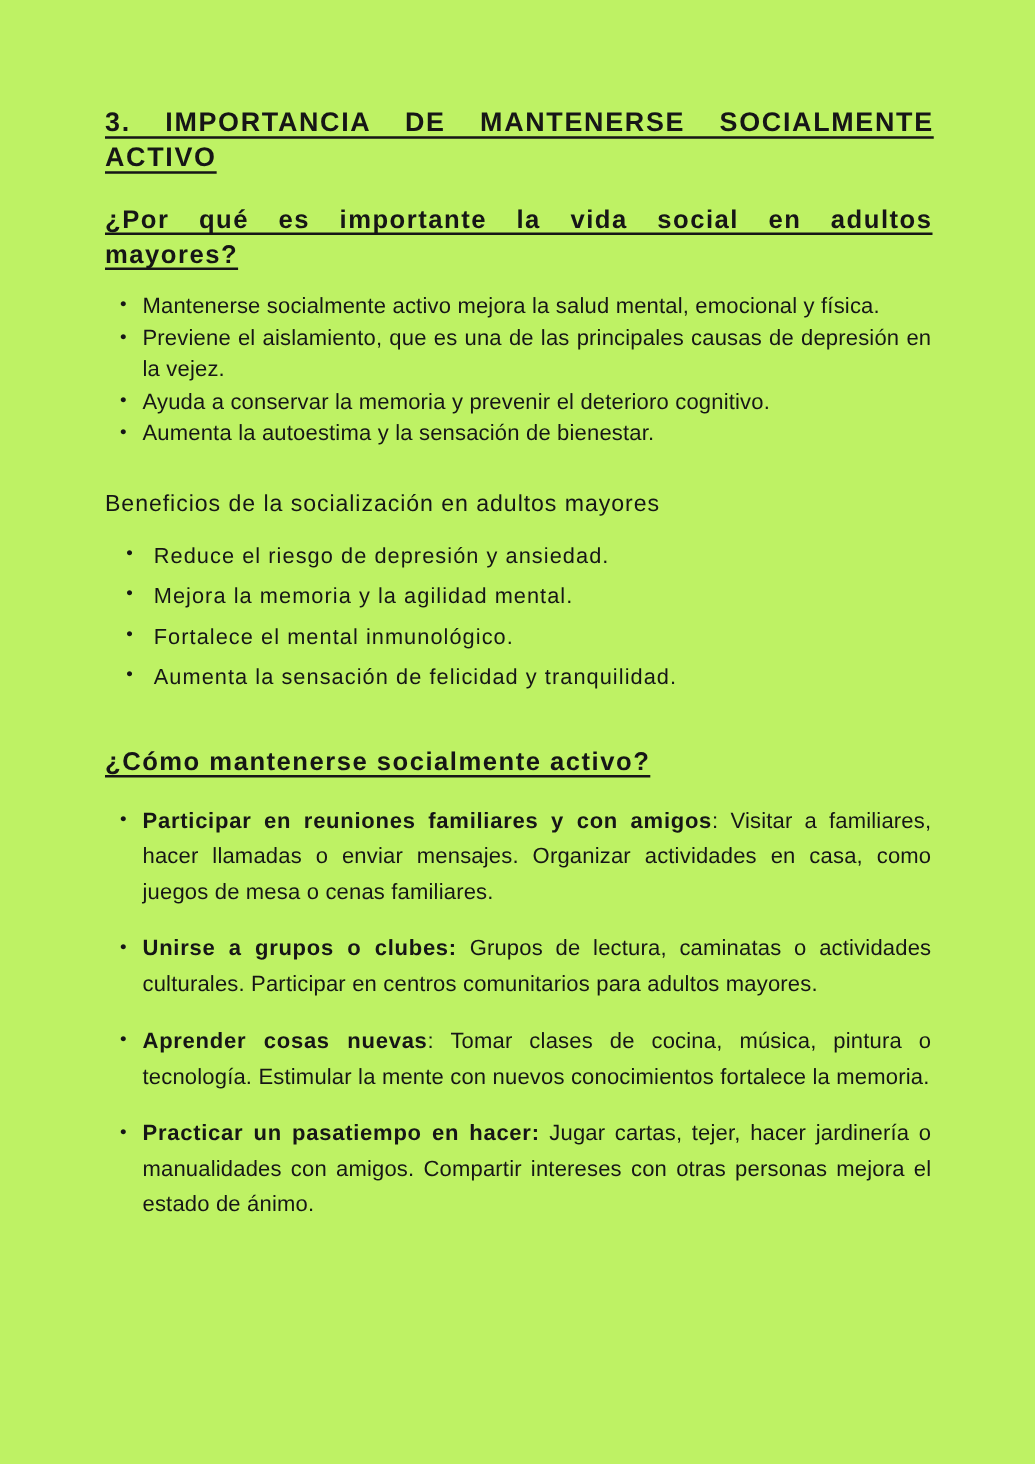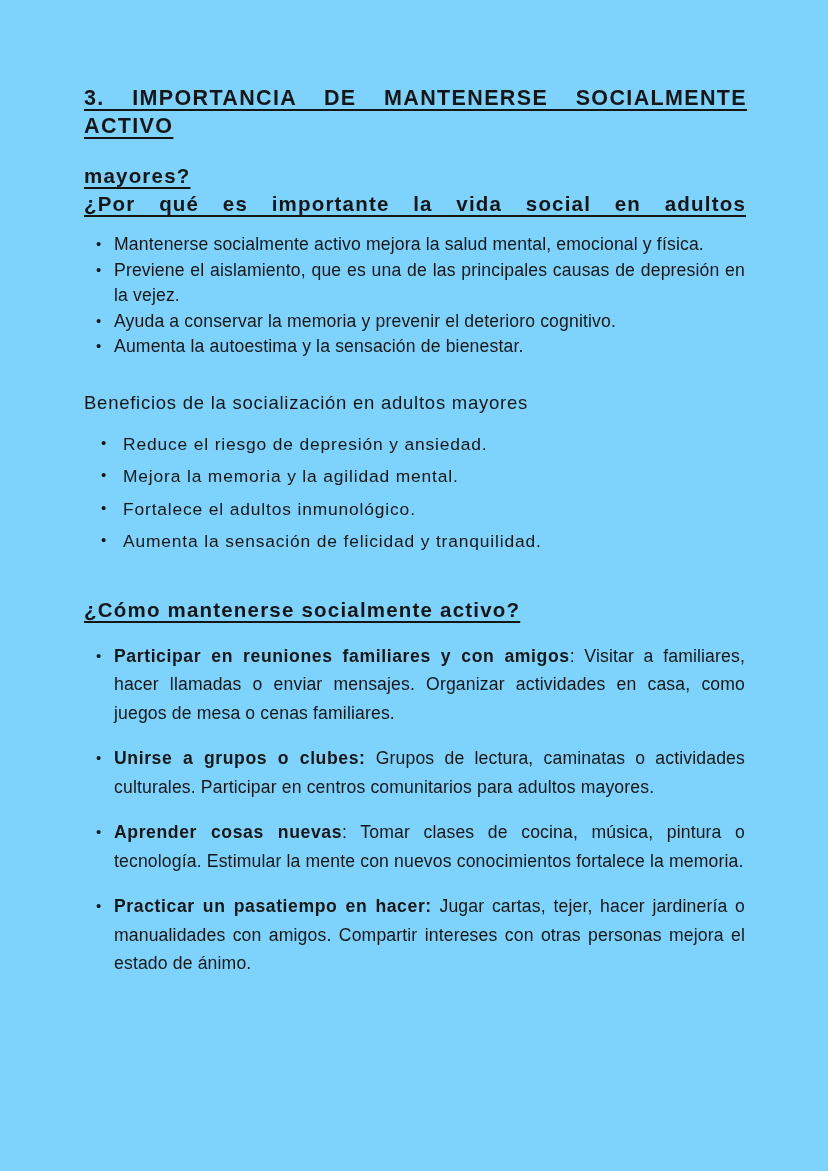--- a/index.html
+++ b/index.html
@@ -12,21 +12,21 @@
     width: 828px;
     height: 1171px;
     font-family: "Liberation Sans", "DejaVu Sans", sans-serif;
     color: #161616;
     overflow: hidden;
   }
   .page {
     position: relative;
     width: 828px;
     height: 1171px;
-    background: #7dd3fc;
+    background: #bef264;
     box-sizing: border-box;
     padding: 84px 83px 0 84px;
   }
 
   
   .doc-title {
     font-size: 21.5px;
     font-weight: bold;
     line-height: 28px;
     letter-spacing: 1.35px;
@@ -147,22 +147,22 @@
 
 <div class="page">
 
   <h1 class="doc-title">
     <span class="tl tl-1">3. IMPORTANCIA DE MANTENERSE SOCIALMENTE ACTIVO</span>
   </h1>
 
   <div class="gap-1"></div>
 
   <h2 class="h-underline">
+    <span class="hl hl-just">¿Por qué es importante la vida social en adultos</span>
     <span class="hl">mayores?</span>
-    <span class="hl hl-just">¿Por qué es importante la vida social en adultos</span>
   </h2>
 
   <ul class="list-a">
     <li>
       <span class="bullet">•</span>
       <span>Mantenerse socialmente activo mejora la salud mental, emocional y física.</span>
     </li>
     <li>
       <span class="bullet">•</span>
       <span>Previene el aislamiento, que es una de las principales causas de depresión en la vejez.</span>
@@ -185,21 +185,21 @@
     <li>
       <span class="bullet">•</span>
       <span>Reduce el riesgo de depresión y ansiedad.</span>
     </li>
     <li>
       <span class="bullet">•</span>
       <span>Mejora la memoria y la agilidad mental.</span>
     </li>
     <li>
       <span class="bullet">•</span>
-      <span>Fortalece el adultos inmunológico.</span>
+      <span>Fortalece el mental inmunológico.</span>
     </li>
     <li>
       <span class="bullet">•</span>
       <span>Aumenta la sensación de felicidad y tranquilidad.</span>
     </li>
   </ul>
 
   <div class="gap-3"></div>
 
   <h2 class="h-underline">

